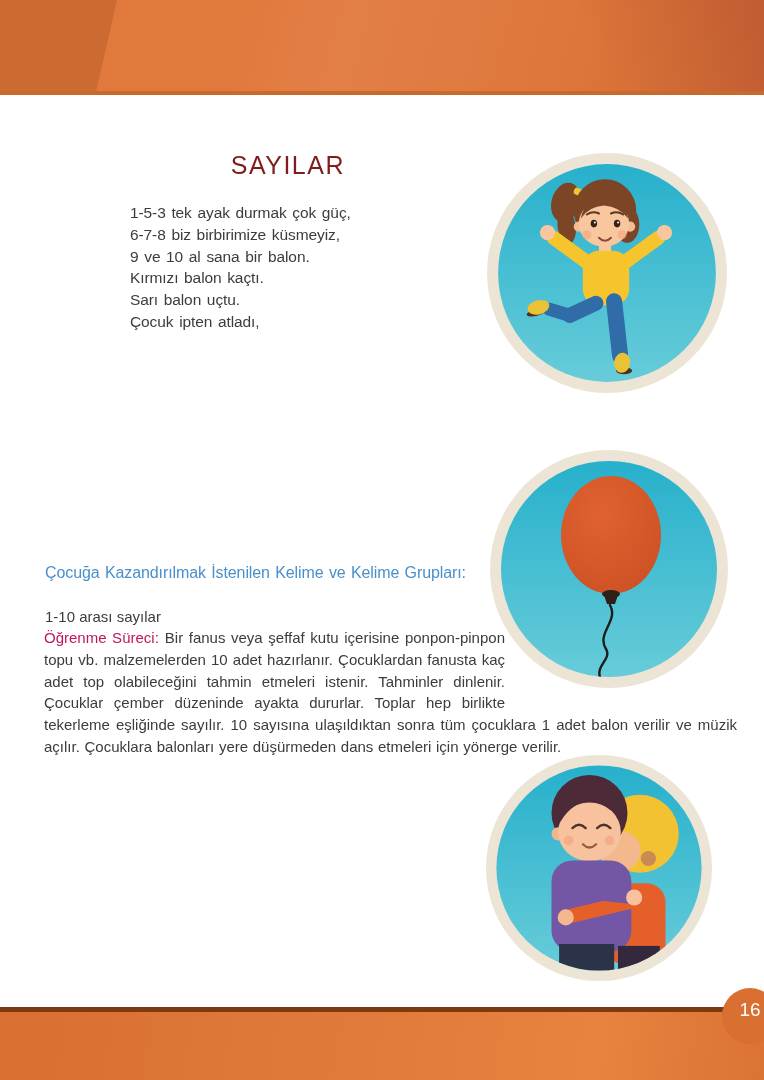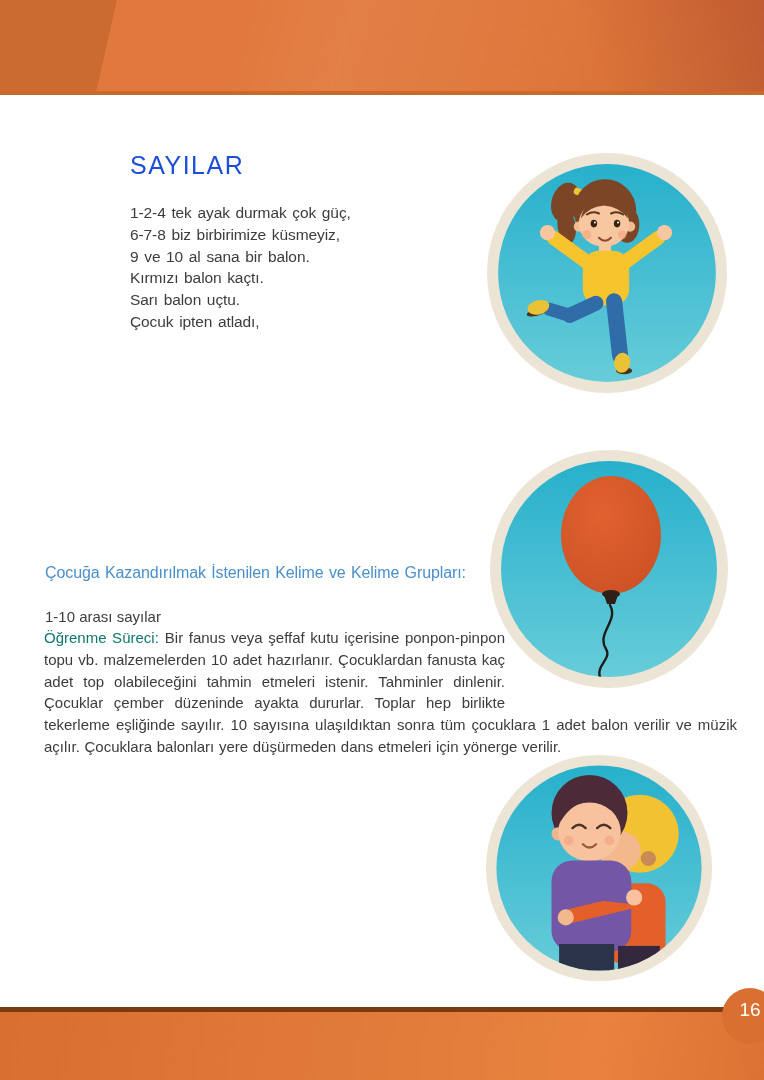--- a/index.html
+++ b/index.html
@@ -37,40 +37,40 @@
   .page-number-circle {
     position:absolute; left:722px; top:988px; width:56px; height:56px;
     border-radius:50%; background:#d96f31; z-index:6;
     color:#ffffff; font-size:19px; text-align:center;
     padding-top:11px; box-sizing:border-box;
   }
 
   
   .title {
     position:absolute; left:130px; top:151px; width:215px;
-    text-align:left; font-size:25px; letter-spacing:1.5px; color:#1d4ed8;
+    text-align:right; font-size:25px; letter-spacing:1.5px; color:#7f1d1d;
   }
   .poem {
     position:absolute; left:130px; top:202px;
     font-size:15.5px; line-height:21.8px; color:#3c3c3c;
     letter-spacing:-0.1px; word-spacing:1.5px;
   }
   .vocab { position:absolute; left:45px; top:564px; }
   .vocab-heading {
     color:#4a8fcb; font-size:16px; margin:0 0 6px 0; font-weight:normal;
     white-space:nowrap; letter-spacing:-0.1px; word-spacing:1px;text-align:right;
   }
   .vocab-text { font-size:15px; color:#3c3c3c;margin-top:26px; }
 
   .process {
     position:absolute; left:44px; top:627px; width:693px;
     font-size:15px; line-height:21.8px; color:#3c3c3c;
     text-align:justify; word-spacing:0.5px; z-index:1;
   }
-  .process-label { color:#0f766e; margin-right:6px; }
+  .process-label { color:#be185d; margin-right:6px; }
   .balloon-spacer { float:right; width:232px; height:66px; }
 
   
   .illus { position:absolute; z-index:2; }
   .illus svg { display:block; width:100%; height:100%; }
   .illus-1 { left:486px; top:152px; width:242px; height:242px; }
   .illus-2 { left:489px; top:449px; width:240px; height:240px; }
   .illus-3 { left:485px; top:754px; width:228px; height:228px; }
 </style>
 </head>
@@ -80,21 +80,21 @@
 
   <div class="header">
     <div class="header-dark"></div>
     <div class="header-tint"></div>
     <div class="header-sheen"></div>
   </div>
 
   <div class="title">SAYILAR</div>
 
   <div class="poem">
-    <div>1-2-4 tek ayak durmak çok güç,</div>
+    <div>1-5-3 tek ayak durmak çok güç,</div>
     <div>6-7-8 biz birbirimize küsmeyiz,</div>
     <div>9 ve 10 al sana bir balon.</div>
     <div>Kırmızı balon kaçtı.</div>
     <div>Sarı balon uçtu.</div>
     <div>Çocuk ipten atladı,</div>
   </div>
 
   <div class="vocab">
     <h3 class="vocab-heading">Çocuğa Kazandırılmak İstenilen Kelime ve Kelime Grupları:</h3>
     <div class="vocab-text">1-10 arası sayılar</div>

